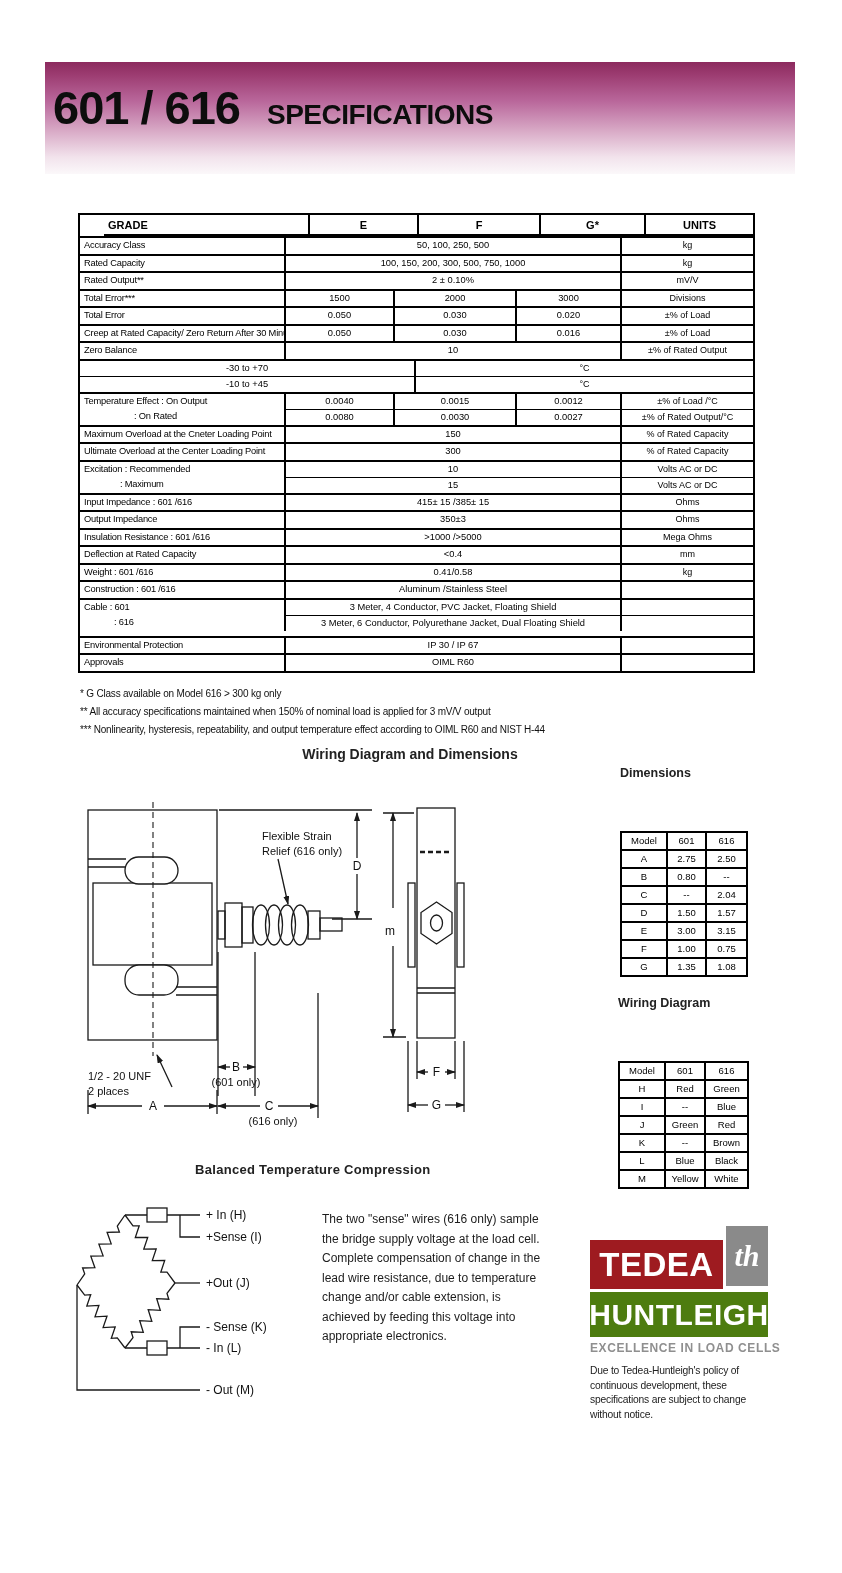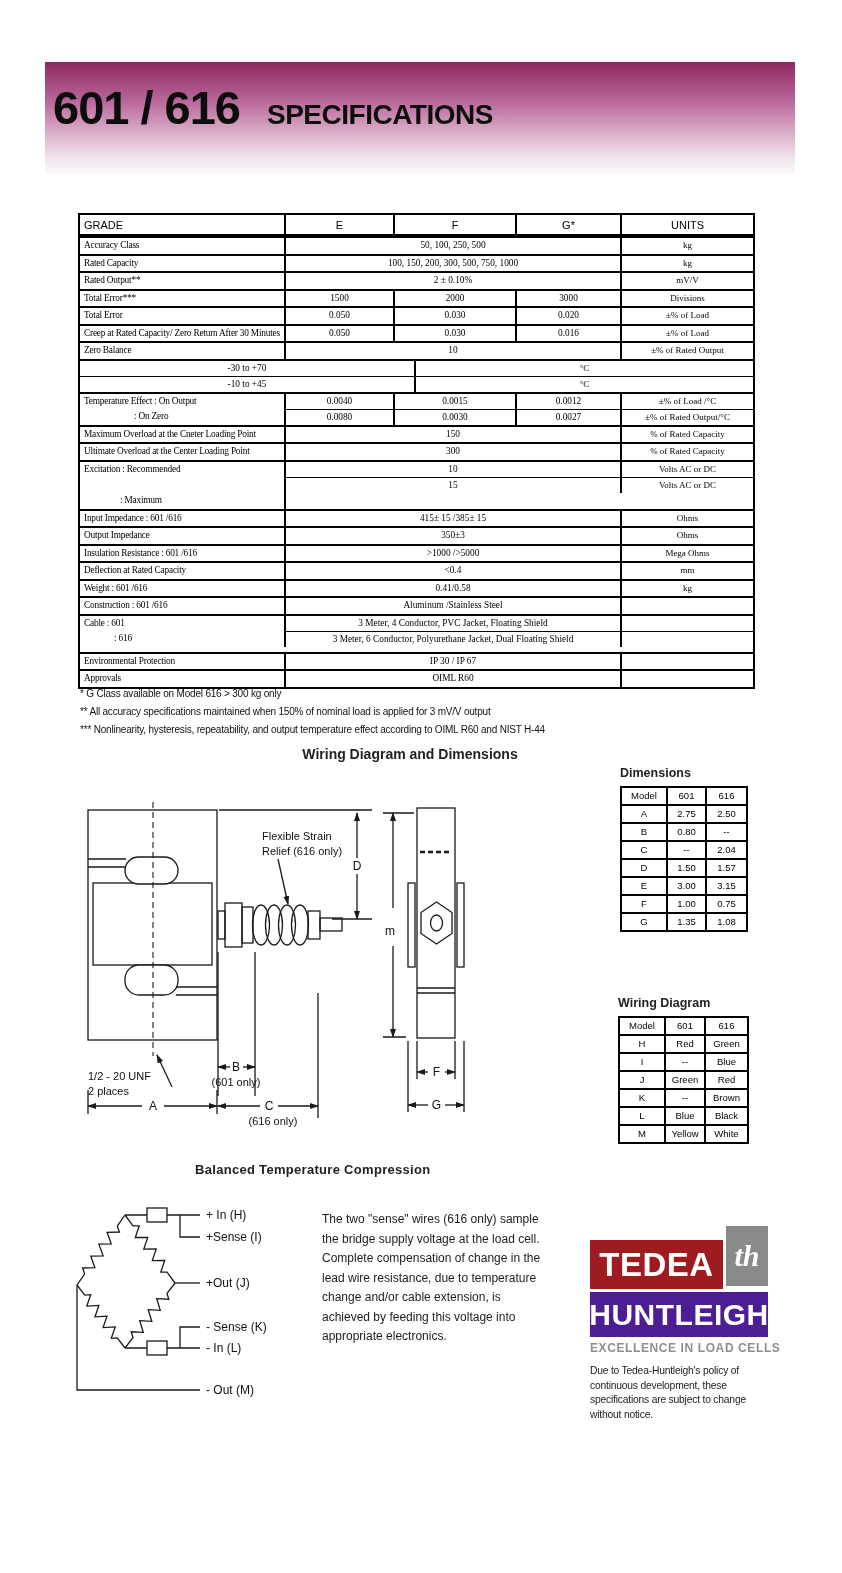--- a/index.html
+++ b/index.html
@@ -7,28 +7,28 @@
         font-family:"Liberation Sans",sans-serif;color:#000;}
   
   .banner{position:absolute;left:45px;top:62px;width:750px;height:112px;
     background:linear-gradient(180deg,#8c2a5e 0%,#9d3d72 12%,#b9679b 35%,#d9abc7 62%,#f2e3ec 85%,#fbf8fa 100%);
     display:flex;align-items:baseline;padding-top:18px;padding-left:8px;box-sizing:border-box;}
   .banner-model{font-size:47px;font-weight:bold;color:#0d0d0d;letter-spacing:-1px;}
   .banner-sub{font-size:28px;font-weight:bold;color:#0d0d0d;margin-left:27px;letter-spacing:-0.5px;}
   
   .spec{position:absolute;left:78px;top:213px;width:677px;border:2px solid #000;box-sizing:border-box;background:#fff;}
   .spec *{box-sizing:border-box;}
-  .trow.head{display:flex;height:21px;border-bottom:2.5px solid #000;font-weight:normal;}
+  .trow.head{display:flex;height:21px;border-bottom:2.5px solid #000;font-weight:bold;margin-left:24px;}
   .hcell{font-size:11px;text-align:center;height:100%;line-height:20px;}
   .hcell.w0{width:206px;text-align:left;padding-left:4px;border-right:2px solid #000;}
   .hcell.w1{width:109px;border-right:2px solid #000;}
   .hcell.w2{width:122px;border-right:2px solid #000;}
   .hcell.w3{width:105px;border-right:2px solid #000;}
   .hcell.w4{flex:1;}
-  .g{display:flex;border-top:2px solid #000;font-family:Liberation Serif, serif;}
+  .g{display:flex;border-top:2px solid #000;}
   .g:first-of-type{border-top:none;}
   .g.gap{margin-top:5px;border-top:2.5px solid #000;}
   .g.bb{border-bottom:0;}
   .lbl{width:206px;border-right:2px solid #000;font-size:9.3px;letter-spacing:-0.2px;
        white-space:nowrap;overflow:hidden;padding-left:4px;}
   .lbl div{height:15.5px;line-height:15.5px;}
   .rside{flex:1;display:flex;flex-direction:column;}
   .sub{display:flex;height:15.5px;line-height:15px;font-size:9.3px;text-align:center;}
   .sub + .sub{border-top:1.5px solid #000;}
   .sub .sp{width:336px;border-right:2px solid #000;}
@@ -38,21 +38,21 @@
   .sub .un{flex:1;font-size:9px;}
   
   .footnotes{position:absolute;left:80px;top:688px;width:660px;}
   .fn{font-size:10px;letter-spacing:-0.2px;margin-bottom:7px;color:#111;}
   
   .wd-heading{position:absolute;left:285px;top:746px;width:250px;text-align:center;
               font-size:14px;font-weight:bold;color:#222;}
   .btc-heading{position:absolute;left:195px;top:1162px;font-size:13px;font-weight:bold;color:#222;letter-spacing:0.3px;}
   
   .mini-title{position:absolute;font-size:12.5px;font-weight:bold;text-align:left;color:#222;}
-  .mini{position:absolute;border:2.5px solid #000;background:#fff;}
+  .mini{position:absolute;border:2.5px solid #000;background:#fff;margin-top:45px;}
   .mini *{box-sizing:border-box;}
   .mrow{display:flex;border-top:2px solid #000;}
   .mrow:first-child{border-top:none;}
   .mc{height:16px;line-height:15px;font-size:9.5px;text-align:center;border-right:2px solid #000;}
   .mc:last-child{border-right:none;}
   #dimTable{left:620px;top:786px;width:124px;}
   #dimTable .mc0{width:46px}#dimTable .mc1{width:39px}#dimTable .mc2{flex:1}
   #dimTitle{left:620px;top:766px;width:124px;}
   #wirTable{left:618px;top:1016px;width:127px;}
   #wirTable .mc0{width:46px}#wirTable .mc1{width:40px}#wirTable .mc2{flex:1}
@@ -73,21 +73,21 @@
   .descr{position:absolute;left:322px;top:1210px;width:228px;font-size:12px;line-height:19.5px;color:#1c1c1c;}
   
   .logo{position:absolute;left:590px;top:1226px;width:190px;}
   .logo-top{display:flex;align-items:flex-start;}
   .logo-red{margin-top:14px;width:133px;height:49px;background:#9e1b20;color:#fff;
             display:flex;align-items:center;justify-content:center;
             font-weight:bold;font-size:33px;letter-spacing:0.5px;}
   .logo-gray{margin-left:3px;width:42px;height:60px;background:#8a8a8a;color:#fff;
              display:flex;align-items:center;justify-content:center;
              font-family:"Liberation Serif",serif;font-style:italic;font-weight:bold;font-size:30px;}
-  .logo-navy{margin-top:3px;width:178px;height:45px;background:#4c1d95;color:#fff;
+  .logo-navy{margin-top:3px;width:178px;height:45px;background:#4d7c0f;color:#fff;
              display:flex;align-items:center;justify-content:center;
              font-weight:bold;font-size:30px;letter-spacing:0.5px;}
   .logo-tag{margin-top:4px;width:185px;color:#8f8f8f;font-weight:bold;font-size:12px;
             letter-spacing:0.6px;white-space:nowrap;}
   .disclaimer{margin-top:9px;width:186px;font-size:10.3px;line-height:14.5px;color:#222;letter-spacing:-0.2px;}
 </style>
 </head>
 <body>
 
 <div class="page">
@@ -196,21 +196,21 @@
           </div>
           <div class="sub">
             <div class="sp">-10 to +45</div>
             <div class="un">°C</div>
           </div>
         </div>
       </div>
       <div class="g">
         <div class="lbl">
           <div class="l1">Temperature Effect : On Output</div>
-          <div class="l2" style="padding-left: 50px;">: On Zero</div>
+          <div class="l2" style="padding-left: 50px;">: On Rated</div>
         </div>
         <div class="rside">
           <div class="sub">
             <div class="ce">0.0040</div>
             <div class="cf">0.0015</div>
             <div class="cg">0.0012</div>
             <div class="un">±% of Load /°C</div>
           </div>
           <div class="sub">
             <div class="ce">0.0080</div>
@@ -238,21 +238,21 @@
         <div class="rside">
           <div class="sub">
             <div class="sp">300</div>
             <div class="un">% of Rated Capacity</div>
           </div>
         </div>
       </div>
       <div class="g">
         <div class="lbl">
           <div class="l1">Excitation : Recommended</div>
-          <div class="l2" style="padding-left: 36px; margin-top: 16px;">: Maximum</div>
+          <div class="l2" style="padding-left: 36px;">: Maximum</div>
         </div>
         <div class="rside">
           <div class="sub">
             <div class="sp">10</div>
             <div class="un">Volts AC or DC</div>
           </div>
           <div class="sub">
             <div class="sp">15</div>
             <div class="un">Volts AC or DC</div>
           </div>

